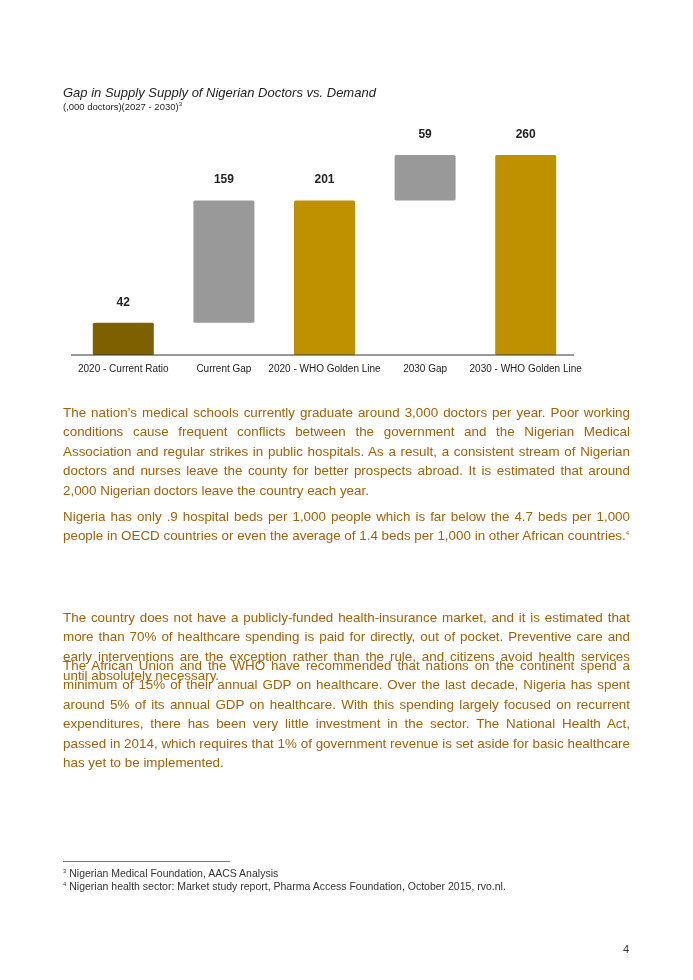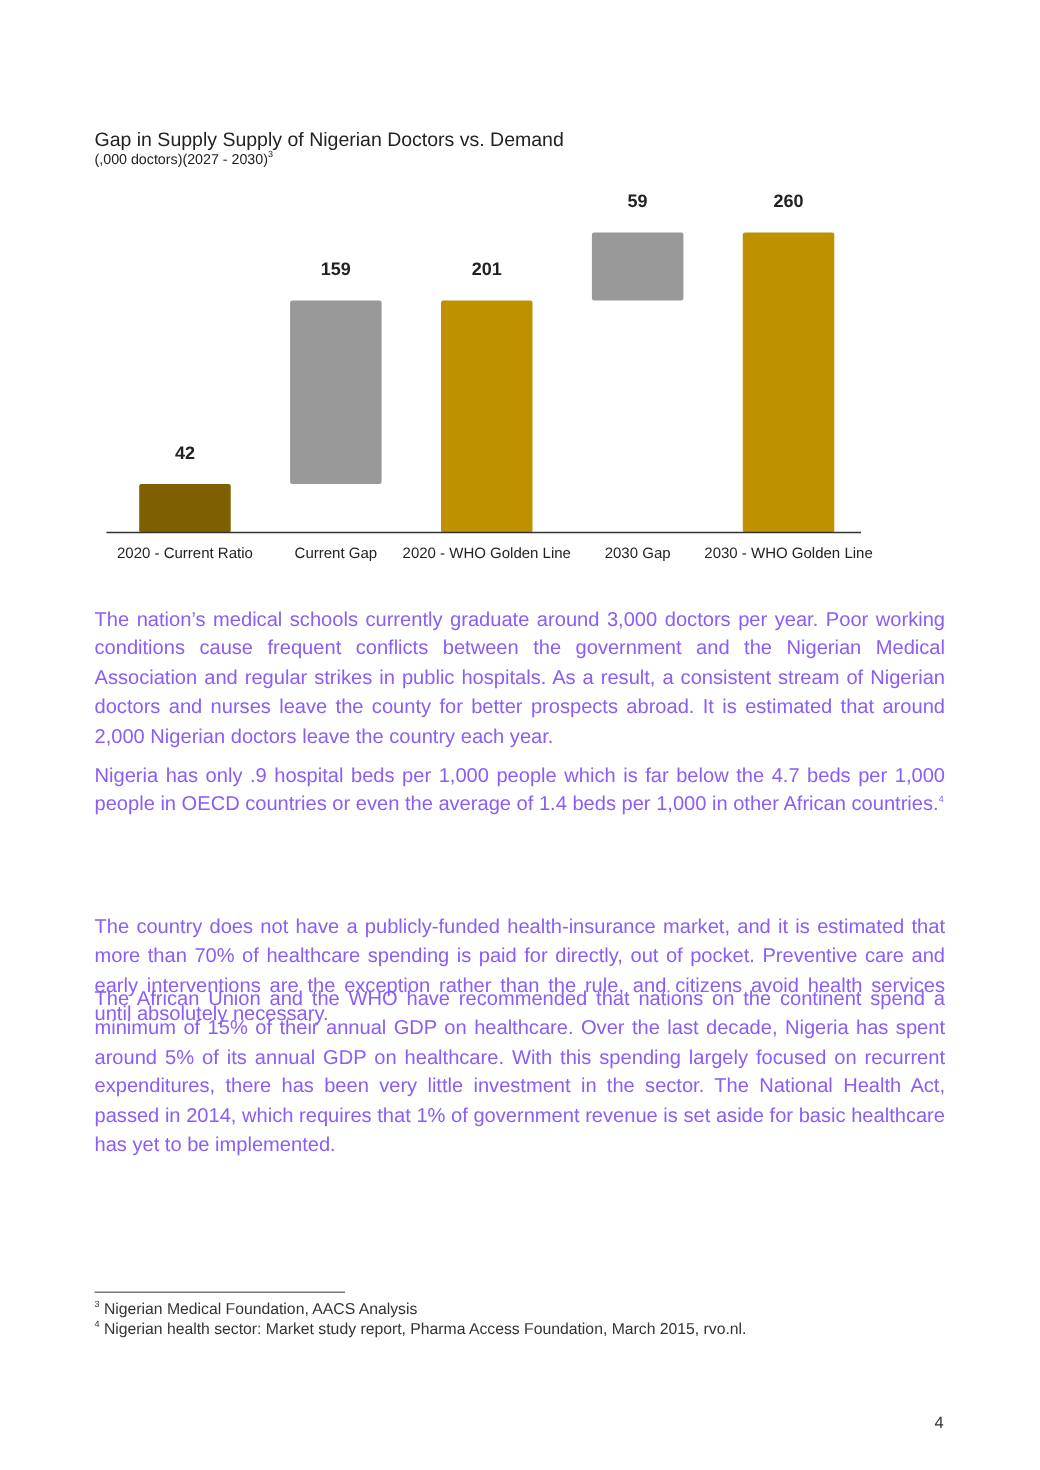--- a/index.html
+++ b/index.html
@@ -1,23 +1,23 @@
 <!DOCTYPE html>
 <html><head>
 <meta charset="utf-8">
 <style>
   html, body { margin: 0; padding: 0; background: #ffffff; }
   body { width: 693px; height: 980px; position: relative; overflow: hidden;
          font-family: "Liberation Sans", sans-serif; color: #333333; }
-  .chart-title { position: absolute; left: 63px; top: 85px; font-size: 13px; color: #222; }
+  .chart-title { position: absolute; left: 63px; top: 85px; font-size: 13px; color: #222; font-style: italic; }
   .chart-subtitle { position: absolute; left: 63px; top: 101px; font-size: 9.5px; color: #222; }
   .chart-subtitle sup, .fn sup, .para sup { font-size: 6px; vertical-align: super; line-height: 0; }
   #chart { position: absolute; left: 0; top: 120px; }
   .para { position: absolute; left: 63px; width: 567px; font-size: 13.4px; line-height: 19.4px;
-          text-align: justify; color: #8b5cf6; margin: 0; }
+          text-align: justify; color: #a16207; margin: 0; }
   .fn-rule { position: absolute; left: 63px; top: 861px; width: 167px; height: 1px; background: #777; }
   .fn { position: absolute; left: 63px; font-size: 10.5px; color: #333; white-space: nowrap; }
   .page-num { position: absolute; left: 623px; top: 943px; font-size: 11px; color: #333; }
 </style>
 </head>
 <body>
 
 <div class="chart-title">Gap in Supply Supply of Nigerian Doctors vs. Demand</div>
 <div class="chart-subtitle"><span>(,000 doctors)(2027 - 2030)</span><sup>3</sup></div>
 
@@ -46,15 +46,15 @@
   <line id="x-axis" x1="71" x2="574" y1="235" y2="235" stroke="#333333" stroke-width="1"></line>
 </svg>
 
 <p class="para" style="top:403px"><span>The nation’s medical schools currently graduate around 3,000 doctors per year. Poor working conditions cause frequent conflicts between the government and the Nigerian Medical Association and regular strikes in public hospitals. As a result, a consistent stream of Nigerian doctors and nurses leave the county for better prospects abroad. It is estimated that around 2,000 Nigerian doctors leave the country each year.</span></p>
 <p class="para" style="top:507px"><span>Nigeria has only .9 hospital beds per 1,000 people which is far below the 4.7 beds per 1,000 people in OECD countries or even the average of 1.4 beds per 1,000 in other African countries.</span><sup>4</sup></p>
 <p class="para" style="top:608px"><span>The country does not have a publicly-funded health-insurance market, and it is estimated that more than 70% of healthcare spending is paid for directly, out of pocket. Preventive care and early interventions are the exception rather than the rule, and citizens avoid health services until absolutely necessary.</span></p>
 <p class="para" style="top:656px"><span>The African Union and the WHO have recommended that nations on the continent spend a minimum of 15% of their annual GDP on healthcare. Over the last decade, Nigeria has spent around 5% of its annual GDP on healthcare. With this spending largely focused on recurrent expenditures, there has been very little investment in the sector. The National Health Act, passed in 2014, which requires that 1% of government revenue is set aside for basic healthcare has yet to be implemented.</span></p>
 
 <div class="fn-rule"></div>
 <div class="fn" style="top:867px"><sup>3</sup> <span>Nigerian Medical Foundation, AACS Analysis</span></div>
-<div class="fn" style="top:880px"><sup>4</sup> <span>Nigerian health sector: Market study report, Pharma Access Foundation, March 2015, rvo.nl.</span></div>
+<div class="fn" style="top:880px"><sup>4</sup> <span>Nigerian health sector: Market study report, Pharma Access Foundation, October 2015, rvo.nl.</span></div>
 
 <div class="page-num">4</div>
 
 </body></html>

